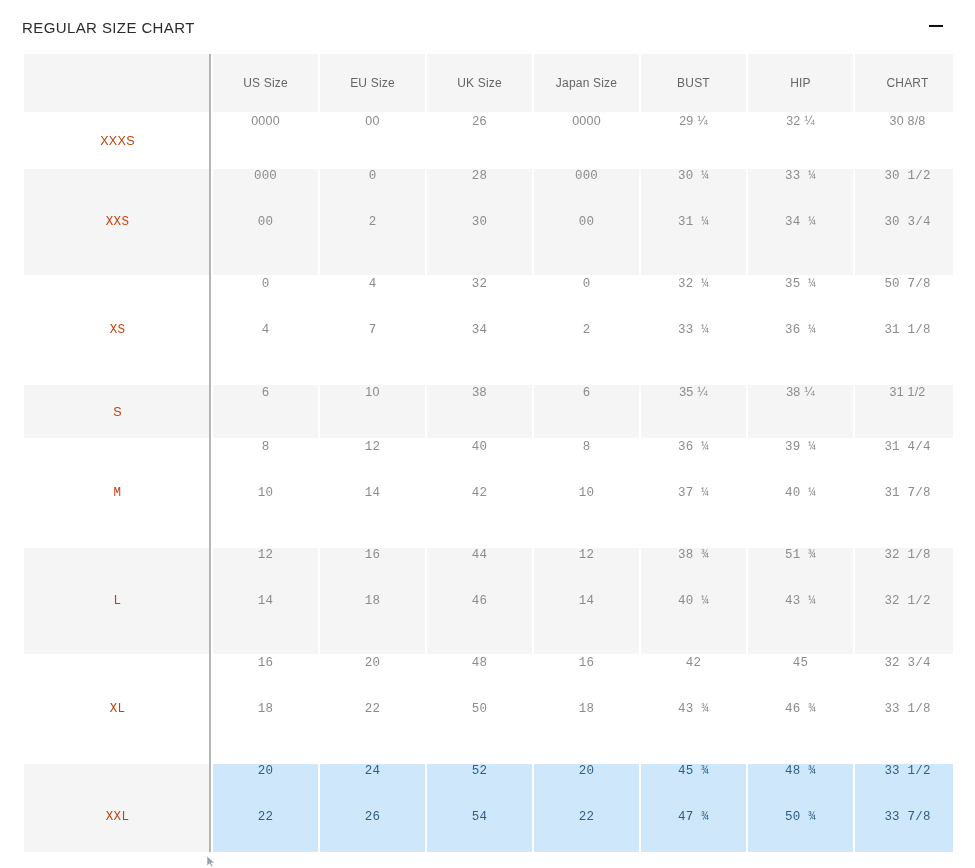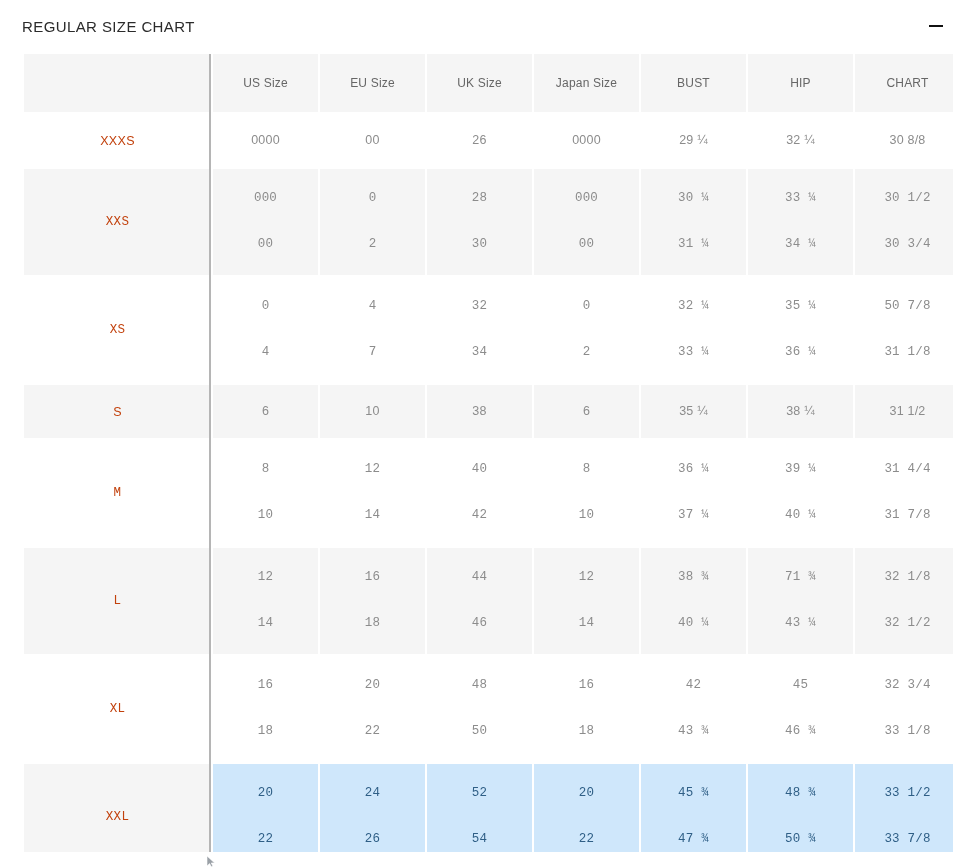--- a/index.html
+++ b/index.html
@@ -14,23 +14,23 @@
   body {
     font-family: "Liberation Sans", sans-serif;
     color: #333333;
     -webkit-font-smoothing: antialiased;
   }
 
   
   .chart-header {
     position: relative;
     height: 52px;
-    padding: 0 22px;
+    padding: 16px 22px;
     display: flex;
-    align-items: center;
+    align-items: flex-end;
   }
   .chart-title {
     font-size: 15px;
     letter-spacing: 0.4px;
     color: #2b2b2b;
     font-weight: 400;
     white-space: nowrap;
   }
   .collapse-btn {
     position: absolute;
@@ -111,21 +111,20 @@
   
   td.data-cell.hl {
     background: #cfe7fb !important;
     color: #2f5f86;
   }
 
   
   .stack {
     display: flex;
     flex-direction: column;
-    justify-content: center;
     height: 100%;
   }
   .stack .v {
     display: block;
     padding: 0;
   }
   .stack .v + .v { margin-top: 30px; }
 
   tr.h-single td { height: 53px; }
   tr.h-double td { height: 106px; font-family: Liberation Mono, monospace; }
@@ -425,21 +424,21 @@
             </div>
           </td>
           <td class="data-cell">
             <div class="stack">
               <span class="v">38 ¾</span>
               <span class="v">40 ¼</span>
             </div>
           </td>
           <td class="data-cell">
             <div class="stack">
-              <span class="v">71 ¾</span>
+              <span class="v">51 ¾</span>
               <span class="v">43 ¼</span>
             </div>
           </td>
           <td class="data-cell">
             <div class="stack">
               <span class="v">32 1/8</span>
               <span class="v">32 1/2</span>
             </div>
           </td>
         </tr>

